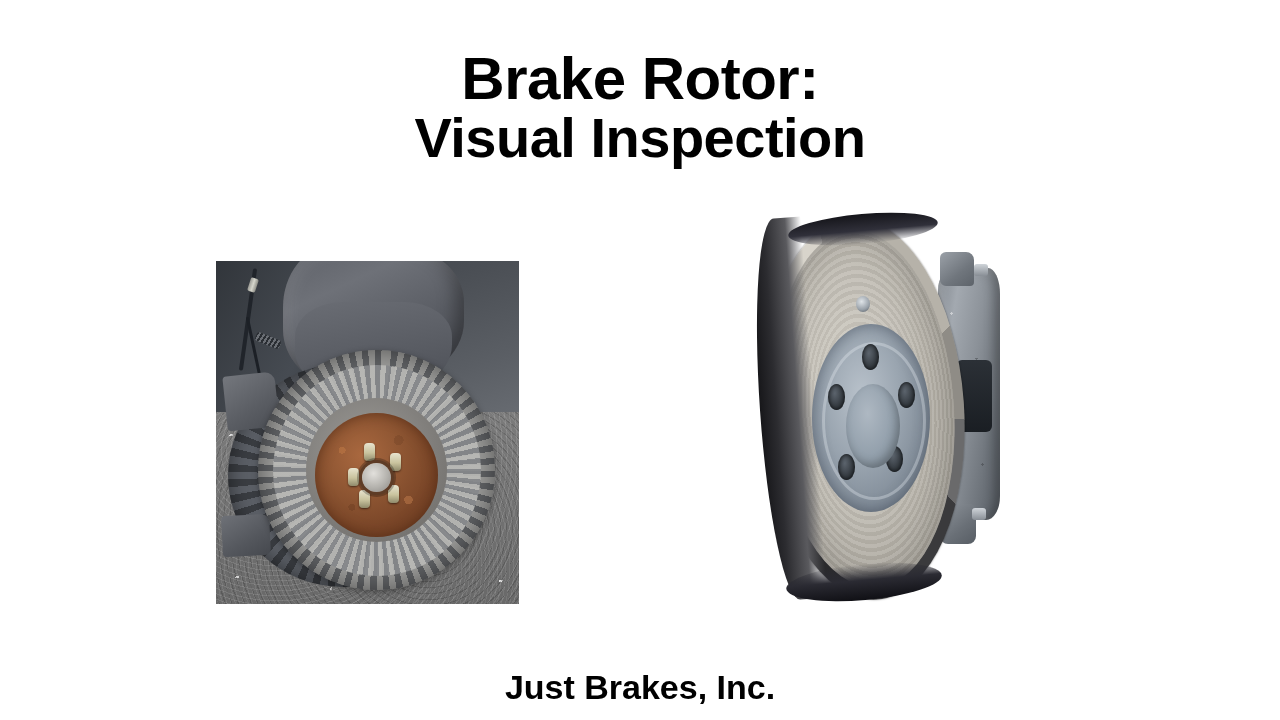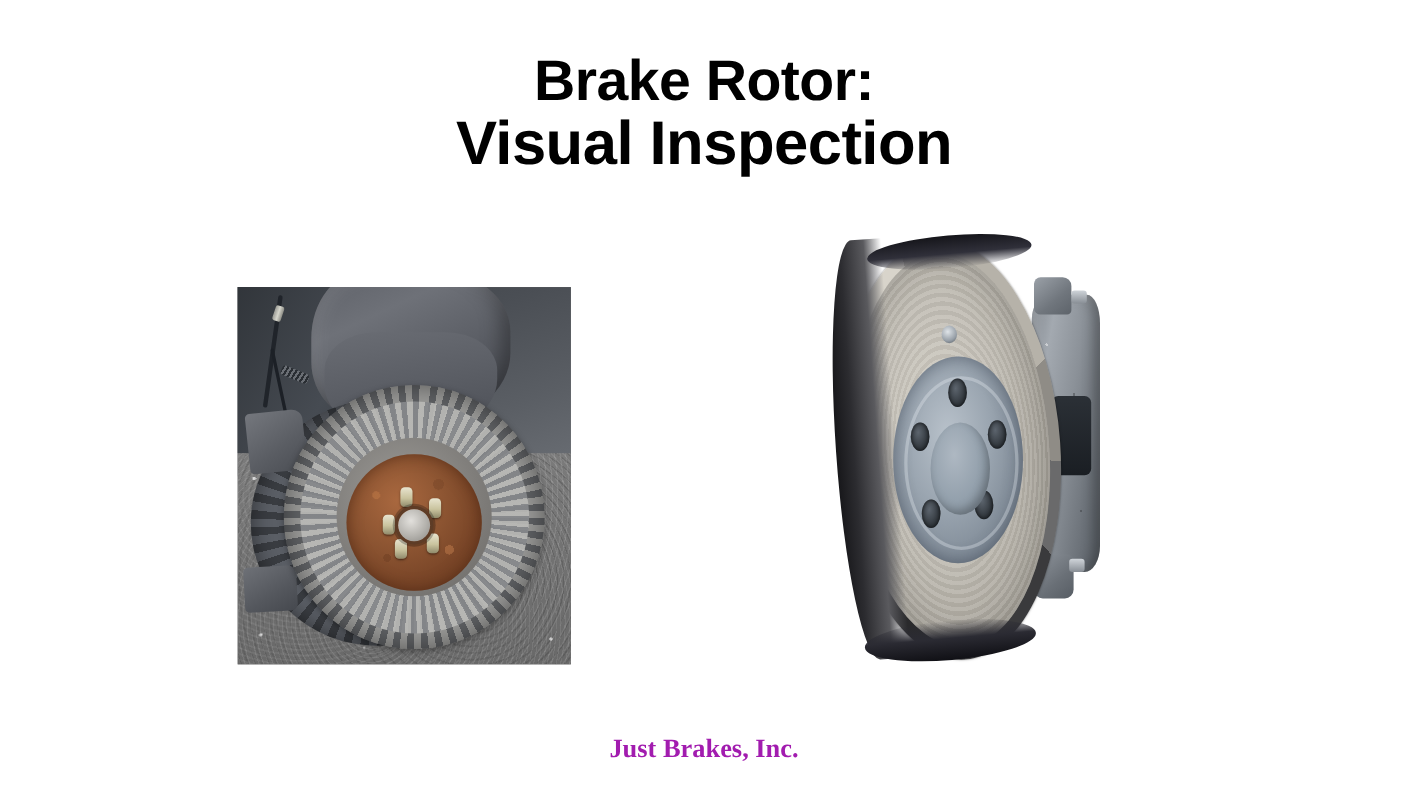--- a/index.html
+++ b/index.html
@@ -27,35 +27,35 @@
   }
   .title-line{
     display:block;
     font-family:"Liberation Sans", sans-serif;
     font-weight:700;
     font-size:76px;
     letter-spacing:-0.5px;
     color:#000000;
     white-space:nowrap;
   }
-  .title-line.l1{ font-size:52px; }
+  .title-line.l1{ font-size:60px; }
   .title-line.l2{ font-size:56px; }
 
   
   .footer{
     position:absolute;
     left:0; top:668px;
     width:1280px;
     text-align:center;
   }
   .footer-text{
-    font-family:Liberation Serif, serif;
+    font-family:Liberation Sans, sans-serif;
     font-weight:700;
-    font-size:24px;
-    color:#a21caf;
+    font-size:34px;
+    color:#000000;
     letter-spacing:0px;
     white-space:nowrap;
   }
 
   
   .photo-left{
     position:absolute;
     left:216px; top:261px;
     width:303px; height:343px;
     overflow:hidden;

